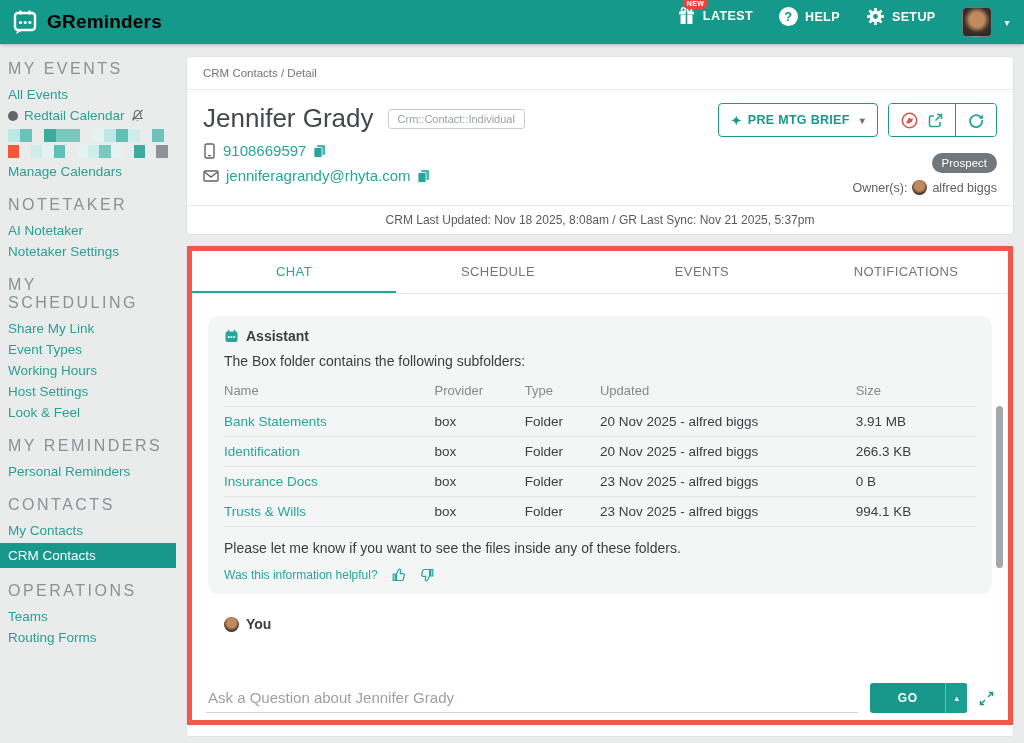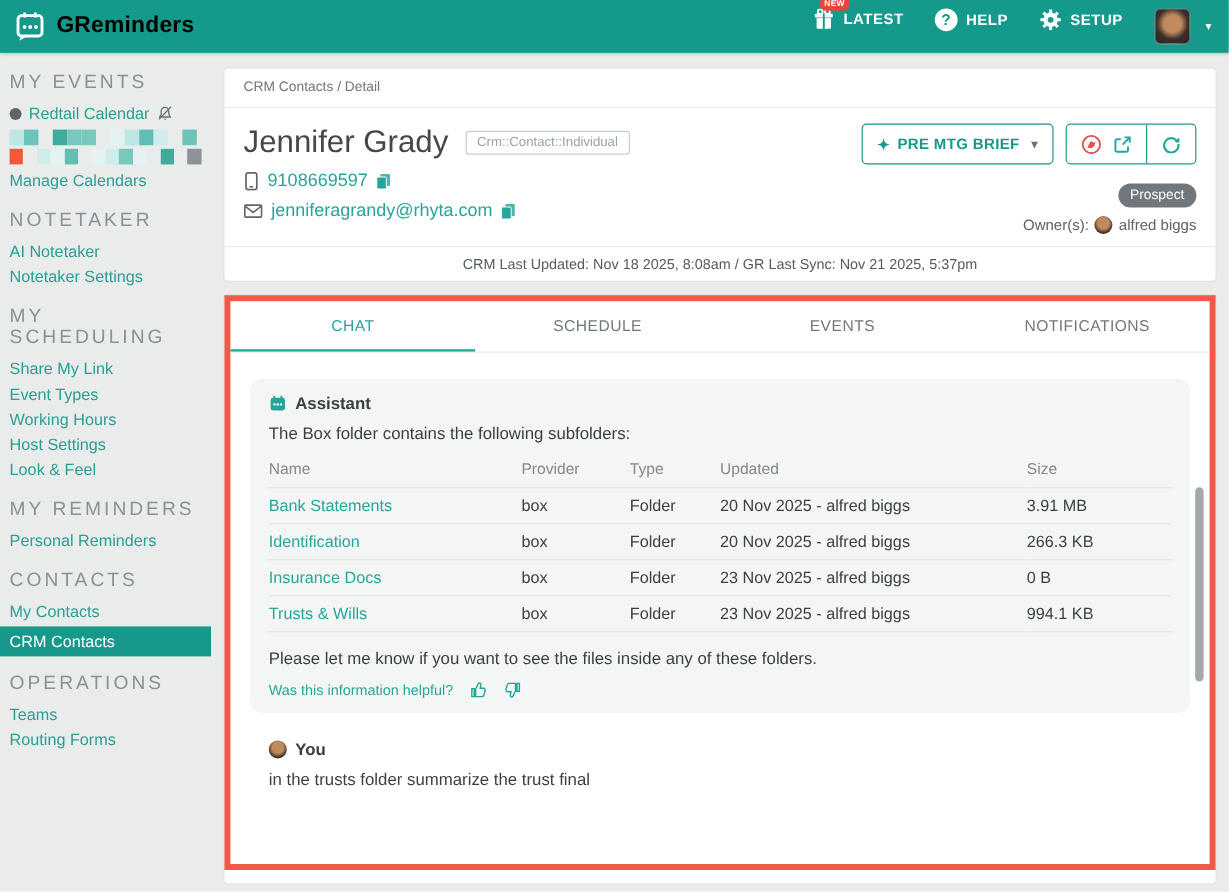--- a/index.html
+++ b/index.html
@@ -143,20 +143,23 @@
         <span class="avatar-caret">▾</span>
       </div>
     </nav>
   </header>
 
   <div class="body-row">
 
     <aside class="sidebar">
       <div class="side-title">MY EVENTS</div>
       <div class="side-link">
+          <span>All Events</span>
+        </div>
+      <div class="side-link">
         <span class="cal-dot"></span>
         <span>Redtail Calendar</span>
         <span style="color:#6a7074;">
           <svg width="13" height="13" viewBox="0 0 13 13">
             <path d="M6.5 1.5c-2 0-3.2 1.5-3.2 3.4v2.6L2 9.5h9L9.7 7.5V4.9c0-1.9-1.2-3.4-3.2-3.4z" fill="none" stroke="#6a7074" stroke-width="1.1"></path>
             <path d="M5.3 11a1.3 1.3 0 0 0 2.4 0z" fill="#6a7074"></path>
             <line x1="1.5" y1="11.5" x2="11.5" y2="1" stroke="#6a7074" stroke-width="1.1"></line>
           </svg>
         </span>
       </div>
@@ -413,25 +416,39 @@
                   </svg>
                 </span>
               </div>
             </div>
 
             <div class="msg-you">
               <div class="msg-header">
                 <span class="owner-avatar"></span>
                 <span>You</span>
               </div>
-              <div class="msg-text">in the trusts folder summarize the trust final</div>
             </div>
 
             <div class="scroll-thumb"></div>
           </div>
 
+          <div class="input-row">
+            <input class="ask-input" type="text" placeholder="Ask a Question about Jennifer Grady" style="">
+            <button class="go-btn">
+              <span class="go-label">GO</span>
+              <span class="go-caret">▴</span>
+            </button>
+            <span class="expand-wrap">
+              <svg width="15" height="15" viewBox="0 0 15 15">
+                <line x1="9" y1="6" x2="13.5" y2="1.5" stroke="#17988b" stroke-width="1.5"></line>
+                <polyline points="10,1.5 13.5,1.5 13.5,5" fill="none" stroke="#17988b" stroke-width="1.5"></polyline>
+                <line x1="6" y1="9" x2="1.5" y2="13.5" stroke="#17988b" stroke-width="1.5"></line>
+                <polyline points="1.5,10 1.5,13.5 5,13.5" fill="none" stroke="#17988b" stroke-width="1.5"></polyline>
+              </svg>
+            </span>
+          </div>
 
         </div>
       </section>
 
     </main>
   </div>
 </div>
 
 </body></html>

